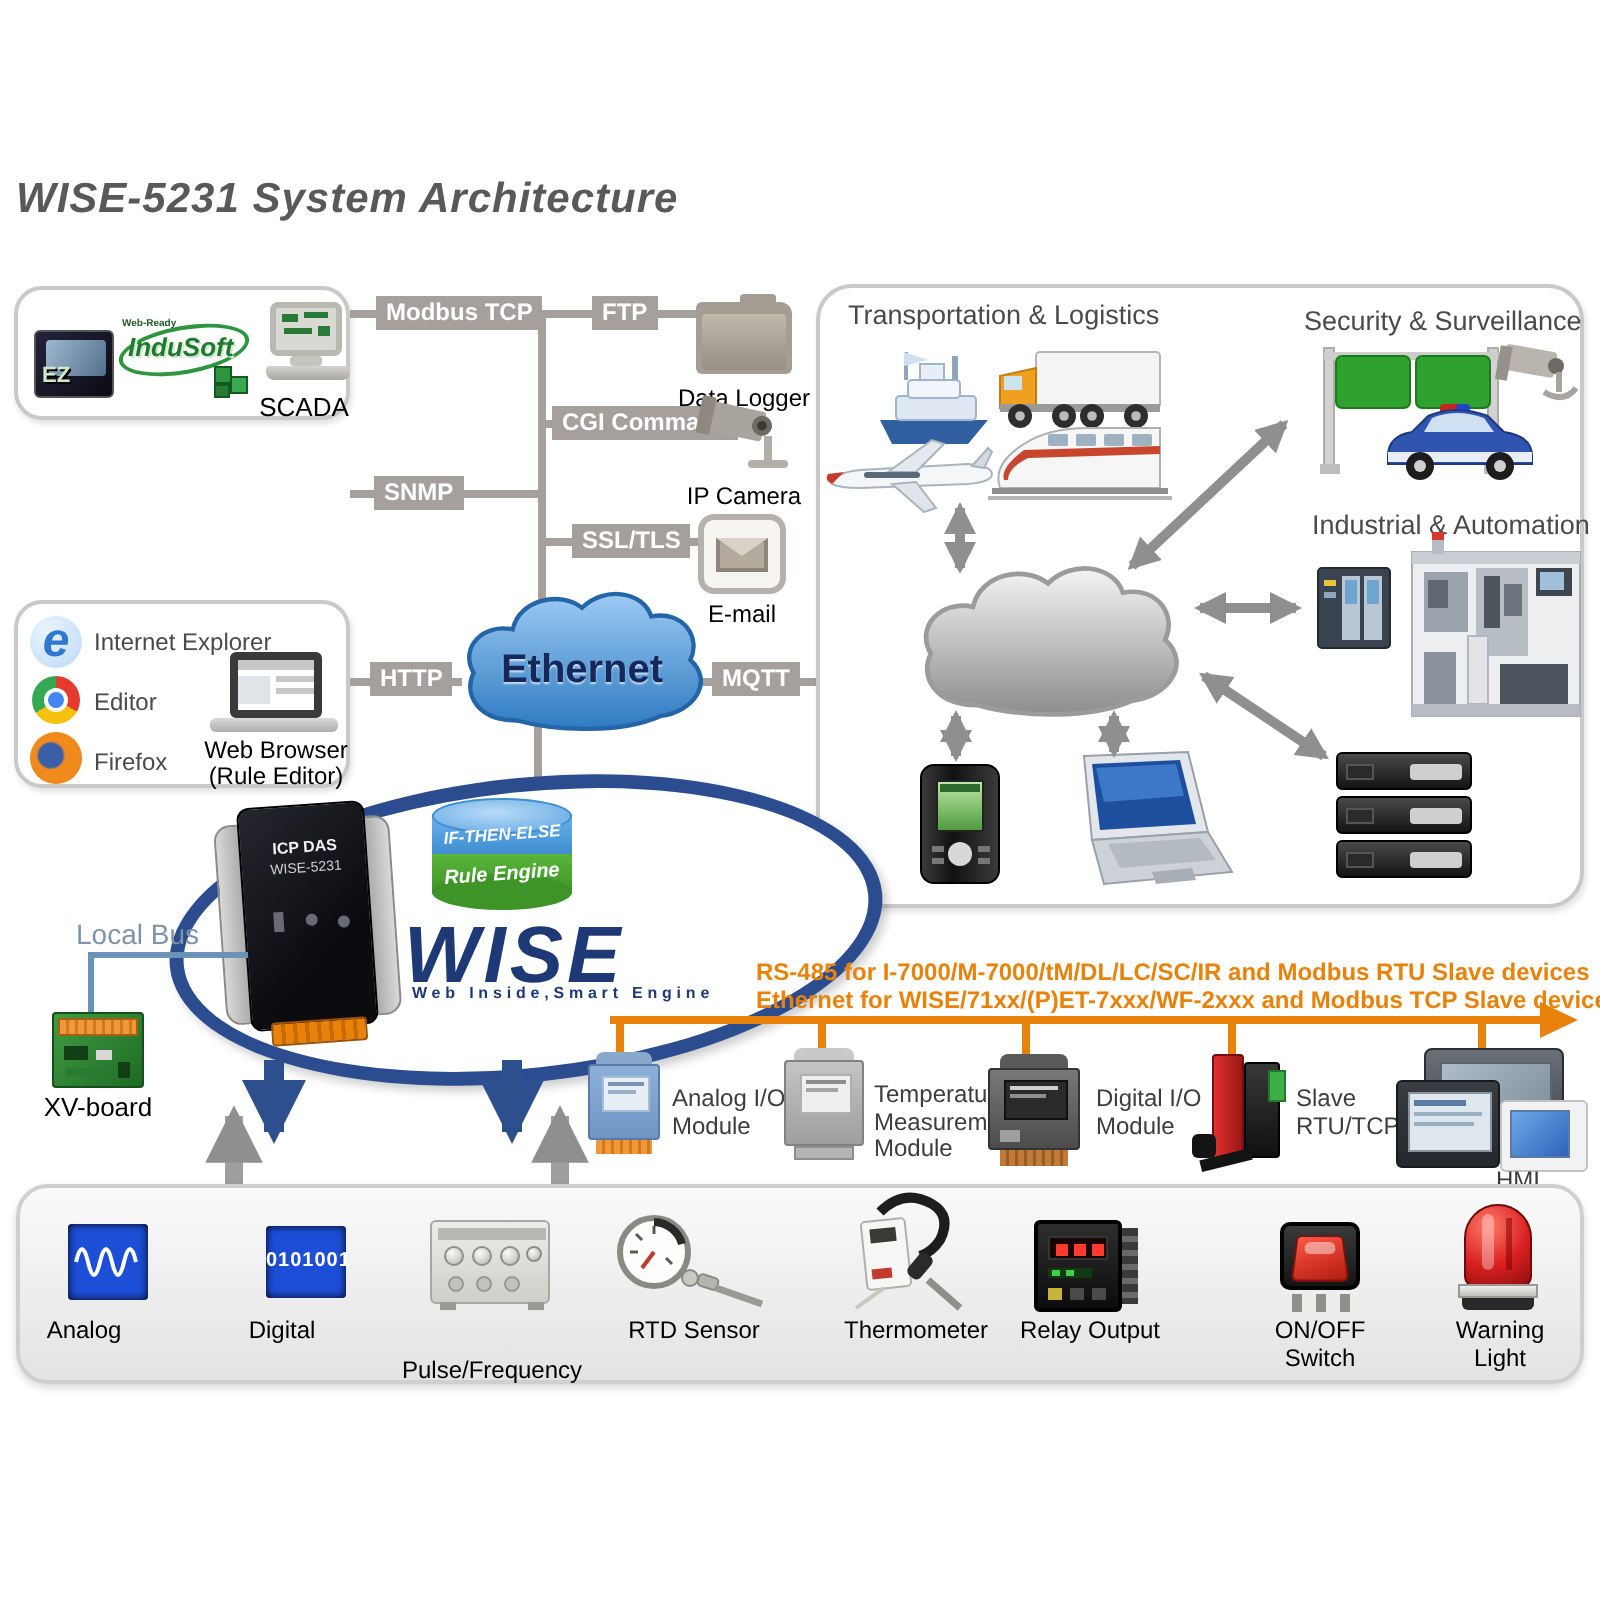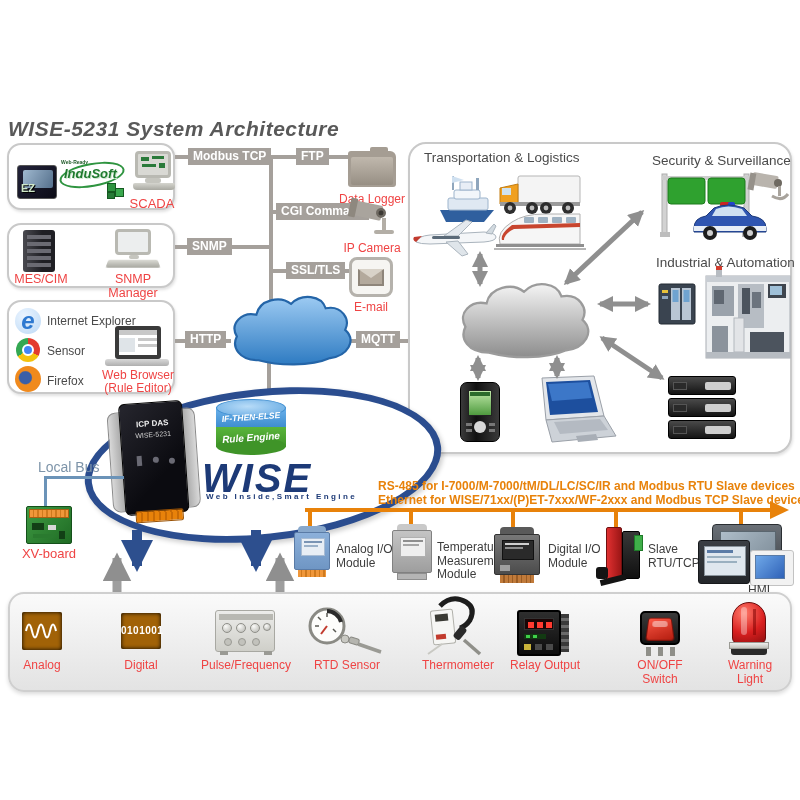--- a/index.html
+++ b/index.html
@@ -9,21 +9,21 @@
   .abs { position:absolute; }
 
   .page-title { font-size:21px; font-weight:bold; font-style:italic; color:#595959; letter-spacing:.5px; }
 
   .wbox { position:absolute; background:#fff; border:2px solid #c9c9c9; border-radius:14px; box-shadow:1px 2px 3px rgba(0,0,0,.12); }
 
   .badge { position:absolute; background:#a5a09b; color:#fff; font-weight:bold; font-size:12px; line-height:17px; padding:0 5px; white-space:nowrap; }
   .hline { position:absolute; height:4px; background:#a5a09b; }
   .vline { position:absolute; width:4px; background:#a5a09b; }
 
-  .cap { position:absolute; color:#ef4444; font-size:12px; text-align:center; }
+  .cap { position:absolute; color:#000000; font-size:12px; text-align:center; }
   .seclab { position:absolute; color:#4a4a4a; font-size:13.5px; white-space:nowrap; }
   .pre { white-space:pre-line; }
 
   
   .crt { position:absolute; }
   .crt .scr { position:absolute; background:#d9d9d4; border:3px solid #b9b9b2; border-radius:4px; }
   .crt .px { position:absolute; background:#2a7a3a; }
   .crt .base { position:absolute; background:#c5c5be; border-radius:2px; }
   .tower { position:absolute; background:linear-gradient(90deg,#4a4a50,#1f1f24 60%); border-radius:3px; }
   .tower i { position:absolute; left:4px; right:4px; height:4px; background:#6a6a72; }
@@ -50,21 +50,21 @@
   .cloud-label { position:absolute; text-align:center; font-weight:bold; color:#14295a; }
 
   .cyl { position:absolute; }
 
   .arrow-right { position:absolute; width:0; height:0; border-top:9px solid transparent; border-bottom:9px solid transparent; }
 
   .mod-label { position:absolute; font-size:12px; color:#3d3d3d; line-height:13.5px; }
 
   .iopanel { position:absolute; background:linear-gradient(#fafafa,#e3e3e3); border:2px solid #cfcfcf; border-radius:16px; box-shadow:0 2px 4px rgba(0,0,0,.15); }
 
-  .dark-io { position:absolute; background:#a16207; border-radius:2px; box-shadow:inset 0 0 4px #000; }
+  .dark-io { position:absolute; background:#1d4ed8; border-radius:2px; box-shadow:inset 0 0 4px #000;margin-left:12px; }
   .digital-code { color:#fff; font-size:10px; font-weight:bold; letter-spacing:.5px; text-align:center; line-height:36px; }
 
   svg { position:absolute; overflow:visible; }
 </style>
 </head>
 <body>
 
 <div class="canvas">
 
   <svg width="0" height="0">
@@ -79,21 +79,21 @@
         <stop offset="0" stop-color="#9ccaf2"></stop>
         <stop offset="1" stop-color="#2e7bc2"></stop>
       </linearGradient>
       <linearGradient id="cloudGray" x1="0" y1="0" x2="0" y2="1">
         <stop offset="0" stop-color="#f4f4f4"></stop>
         <stop offset="1" stop-color="#8d8d8d"></stop>
       </linearGradient>
     </defs>
   </svg>
 
-  <div class="abs page-title" style="left:8px; top:117px;">WISE-5231 System Architecture</div>
+  <div class="abs page-title" style="left:8px; top:88px;">WISE-5231 System Architecture</div>
 
   <div class="wbox" style="left:7px; top:143px; width:168px; height:67px;">
     <div class="abs" style="left:8px; top:20px; width:40px; height:34px; background:linear-gradient(135deg,#23233a,#0c0c16); border-radius:3px; border:1px solid #555;">
       <div class="abs" style="left:5px; top:4px; width:30px; height:18px; background:linear-gradient(120deg,#9fb8cf,#55708c); border-radius:2px;"></div>
       <div class="abs" style="left:3px; top:16px; font-size:11px; font-weight:bold; color:#cfe8c8; text-shadow:1px 1px 0 #000;">EZ</div>
     </div>
     <div class="abs" style="left:50px; top:12px; width:70px; height:42px;">
       <div class="abs" style="left:2px; top:2px; font-size:5px; font-weight:bold; color:#1f5a28;">Web-Ready</div>
       <div class="abs" style="left:0; top:6px; width:66px; height:24px; border:2.5px solid #2f9440; border-radius:50%; transform:rotate(-10deg);"></div>
       <div class="abs" style="left:5px; top:9px; font-size:13px; font-weight:bold; font-style:italic; color:#1f7a2e; text-shadow:1px 1px 0 #cfe8cf;">InduSoft</div>
@@ -106,44 +106,28 @@
       <div class="px" style="left:10px; top:6px; width:8px; height:4px;"></div>
       <div class="px" style="left:21px; top:5px; width:12px; height:3px;"></div>
       <div class="px" style="left:11px; top:13px; width:14px; height:3px;"></div>
       <div class="px" style="left:28px; top:12px; width:6px; height:5px;"></div>
       <div class="base" style="left:14px; top:27px; width:16px; height:5px;"></div>
       <div class="base" style="left:2px; top:32px; width:42px; height:7px; border-radius:2px 2px 4px 4px; background:linear-gradient(#d5d5cf,#a8a8a0);"></div>
     </div>
     <div class="cap" style="left:114px; top:51px; width:58px; font-size:13px;">SCADA</div>
   </div>
 
-  <div class="wbox" style="left:7px; top:223px; width:168px; height:65px;">
-    <div class="tower" style="left:14px; top:5px; width:32px; height:42px;">
-      <i style="top:5px;"></i>
-        <i style="top:12px;"></i>
-        <i style="top:19px;"></i>
-        <i style="top:26px;"></i>
-        <i style="top:33px;"></i>
-    </div>
-    <div class="cap" style="left:2px; top:47px; width:60px; font-size:12.5px;">MES/CIM</div>
-    <div class="crt" style="left:96px; top:4px; width:56px; height:44px;">
-      <div class="scr" style="left:10px; top:0; width:36px; height:26px; background:#eceeee;"></div>
-      <div class="base" style="left:24px; top:26px; width:10px; height:4px;"></div>
-      <div class="base" style="left:2px; top:30px; width:52px; height:9px; background:linear-gradient(#dcdcd6,#a8a8a0); transform:perspective(40px) rotateX(30deg);"></div>
-    </div>
-    <div class="cap" style="left:82px; top:47px; width:84px; font-size:12.5px;">SNMP Manager</div>
-  </div>
 
   <div class="wbox" style="left:7px; top:300px; width:168px; height:94px;">
     <div class="ie-icon" style="left:6px; top:6px; width:26px; height:26px; font-size:24px; line-height:25px;">e</div>
     <div class="seclab" style="left:38px; top:12px; font-size:12px;">Internet Explorer</div>
     <div class="chrome-icon" style="left:7px; top:36px; width:24px; height:24px;">
         <i></i>
       </div>
-    <div class="seclab" style="left:38px; top:42px; font-size:12px;">Sensor</div>
+    <div class="seclab" style="left:38px; top:42px; font-size:12px;">Editor</div>
     <div class="ff-icon" style="left:6px; top:64px; width:26px; height:26px;"></div>
     <div class="seclab" style="left:38px; top:72px; font-size:12px;">Firefox</div>
     <div class="laptop" style="left:96px; top:24px; width:64px; height:42px;">
       <div class="lscr" style="left:10px; top:0; width:46px; height:33px;"></div>
       <div class="lbar" style="left:14px; top:4px; width:38px; height:5px;"></div>
       <div class="lbar" style="left:14px; top:12px; width:16px; height:14px; background:#dfe4e8;"></div>
       <div class="lbar" style="left:33px; top:12px; width:19px; height:3px;"></div>
       <div class="lbar" style="left:33px; top:18px; width:19px; height:3px;"></div>
       <div class="lbase" style="left:0; top:33px; width:64px; height:7px;"></div>
     </div>
@@ -189,20 +173,21 @@
 
   <div class="mailbox" style="left:349px; top:257px; width:44px; height:40px;">
     <div class="env" style="left:6px; top:9px; width:26px; height:17px;"></div>
     <div class="flap" style="left:6px; top:9px; border-width:9px 13px 0 13px; border-color:#d8d2c8 transparent transparent transparent;"></div>
   </div>
   <div class="cap" style="left:338px; top:300px; width:66px;">E-mail</div>
 
   <svg style="left:226px; top:293px;" width="130" height="76" viewBox="0 0 120 70">
     <path d="M 30 62 C 12 62 5 50 10 40 C 3 28 15 17 28 20 C 31 6 50 2 60 10 C 70 0 88 2 92 14 C 107 11 115 24 110 34 C 121 44 112 58 96 60 C 78 68 48 67 30 62 Z" fill="url(#cloudBlue)" stroke="#2465a8" stroke-width="2"></path>
   </svg>
+  <div class="cloud-label" style="left:234px; top:324px; width:114px; font-size:20px; text-shadow:0 1px 1px rgba(255,255,255,.7);">Ethernet</div>
 
   <div class="wbox" style="left:408px; top:142px; width:384px; height:312px; border-radius:18px;"></div>
 
   <div class="seclab" style="left:424px; top:150px;">Transportation &amp; Logistics</div>
   <div class="seclab" style="left:652px; top:153px;">Security &amp; Surveillance</div>
   <div class="seclab" style="left:656px; top:255px;">Industrial &amp; Automation</div>
 
   <svg style="left:436px; top:170px;" width="62" height="56" viewBox="0 0 62 56">
     <path d="M4 40 L58 40 L48 52 L10 52 Z" fill="#2f5f9e"></path>
     <rect x="12" y="28" width="40" height="12" rx="2" fill="#dfe8f2" stroke="#9db4cc"></rect>
@@ -484,21 +469,21 @@
     <div class="abs" style="left:6px; top:12px; width:10px; height:10px; background:radial-gradient(circle at 35% 30%, #fafaf8,#b5b5af); border:1px solid #8f8f89; border-radius:50%;"></div>
     <div class="abs" style="left:20px; top:12px; width:10px; height:10px; background:radial-gradient(circle at 35% 30%, #fafaf8,#b5b5af); border:1px solid #8f8f89; border-radius:50%;"></div>
     <div class="abs" style="left:34px; top:12px; width:10px; height:10px; background:radial-gradient(circle at 35% 30%, #fafaf8,#b5b5af); border:1px solid #8f8f89; border-radius:50%;"></div>
     <div class="abs" style="left:47px; top:12px; width:8px; height:8px; background:radial-gradient(circle at 35% 30%, #fafaf8,#b5b5af); border:1px solid #8f8f89; border-radius:50%;"></div>
     <div class="abs" style="left:8px; top:27px; width:8px; height:8px; background:#c2c2bc; border:1px solid #9a9a94; border-radius:50%;"></div>
     <div class="abs" style="left:22px; top:27px; width:8px; height:8px; background:#c2c2bc; border:1px solid #9a9a94; border-radius:50%;"></div>
     <div class="abs" style="left:36px; top:27px; width:8px; height:8px; background:#c2c2bc; border:1px solid #9a9a94; border-radius:50%;"></div>
     <div class="abs" style="left:4px; top:40px; width:8px; height:4px; background:#9a9a94;"></div>
     <div class="abs" style="left:48px; top:40px; width:8px; height:4px; background:#9a9a94;"></div>
   </div>
-  <div class="cap" style="left:200px; top:658px; width:92px;">Pulse/Frequency</div>
+  <div class="cap" style="left:200px; top:678px; width:92px;">Pulse/Frequency</div>
 
   <svg style="left:305px; top:606px;" width="80" height="50" viewBox="0 0 80 50">
     <circle cx="22" cy="20" r="17" fill="#fdfdfb" stroke="#8a8a84" stroke-width="3"></circle>
     <path d="M22 5 A15 15 0 0 1 36 16" stroke="#2a2a2a" stroke-width="4" fill="none"></path>
     <g stroke="#5a5a54" stroke-width="1.5">
       <line x1="22" y1="7" x2="22" y2="11"></line>
         <line x1="10" y1="20" x2="14" y2="20"></line>
       <line x1="13" y1="11" x2="16" y2="14"></line>
         <line x1="31" y1="26" x2="28" y2="23"></line>
     </g>

